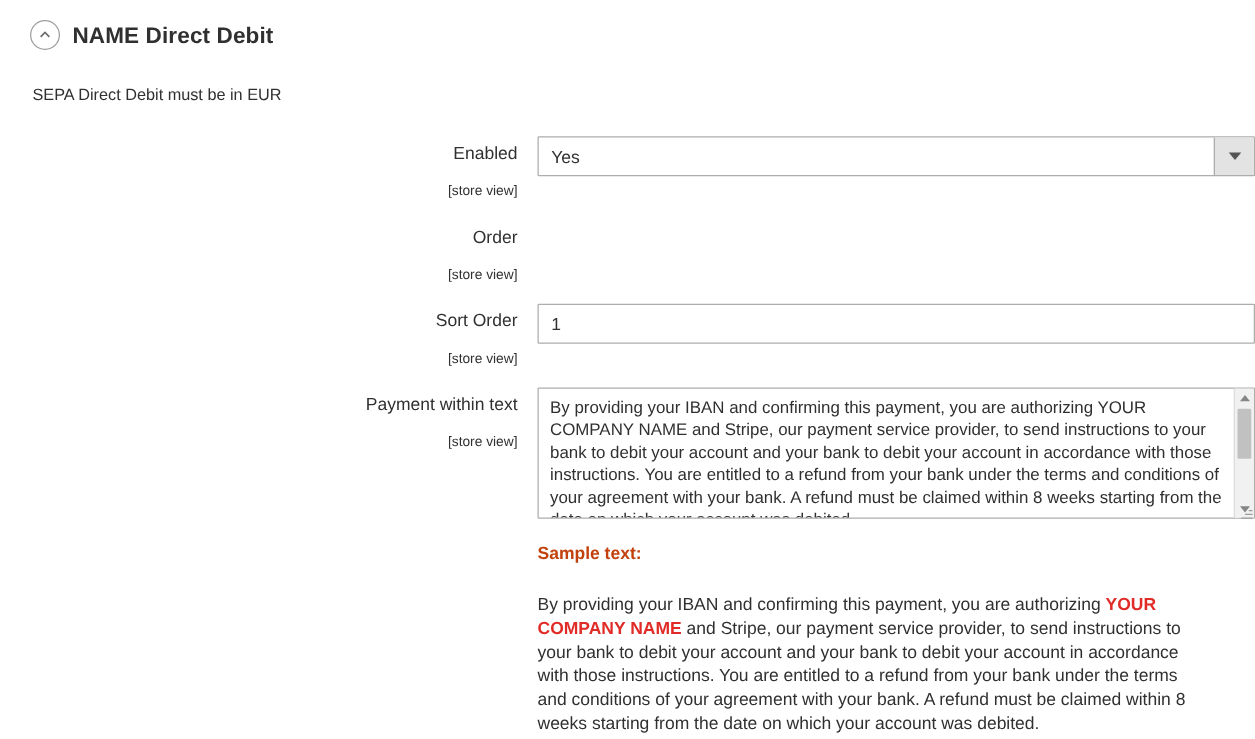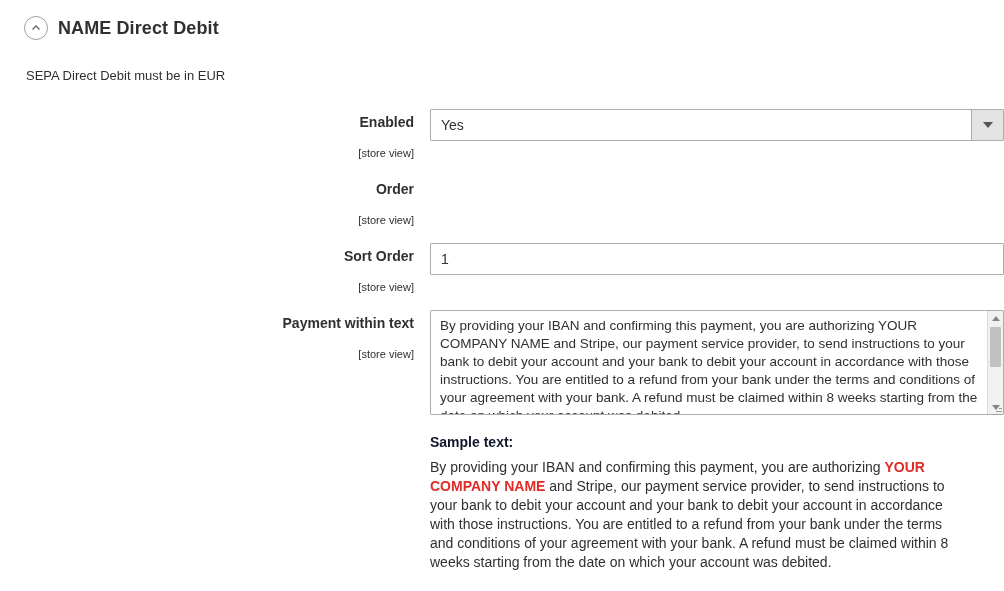--- a/index.html
+++ b/index.html
@@ -65,21 +65,21 @@
   .field-label-col {
     width: 430px;
     flex: 0 0 430px;
     text-align: right;
     padding-right: 16px;
     box-sizing: border-box;
     padding-top: 4px;
   }
   .field-label {
     font-size: 14px;
-    font-weight: bold;
+    font-weight: normal;
     color: #303030;
     line-height: 18px;
   }
   .field-scope {
     display: block;
     font-size: 11px;
     font-weight: normal;
     color: #303030;
     line-height: 14px;
     margin-top: 15px;
@@ -210,22 +210,22 @@
     display: flex;
     margin-top: 14px;
   }
   .sample-body {
     flex: 1 1 auto;
     padding-right: 54px;
   }
   .sample-title {
     font-size: 14px;
     font-weight: bold;
-    color: #0f172a;
-    margin-bottom: 8px;
+    color: #c2410c;
+    margin-bottom: 24px;
   }
   .sample-text {
     font-size: 14px;
     line-height: 19px;
     color: #303030;
     max-width: 520px;
   }
   .sample-text .highlight {
     color: #e02b27;
     font-weight: bold;

